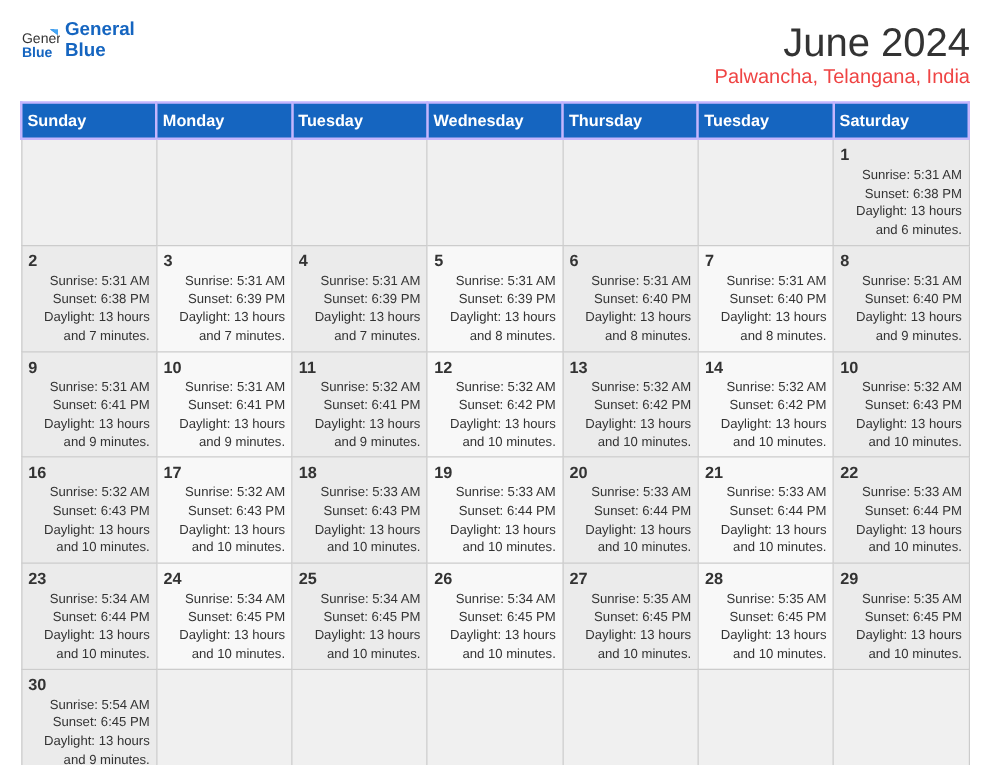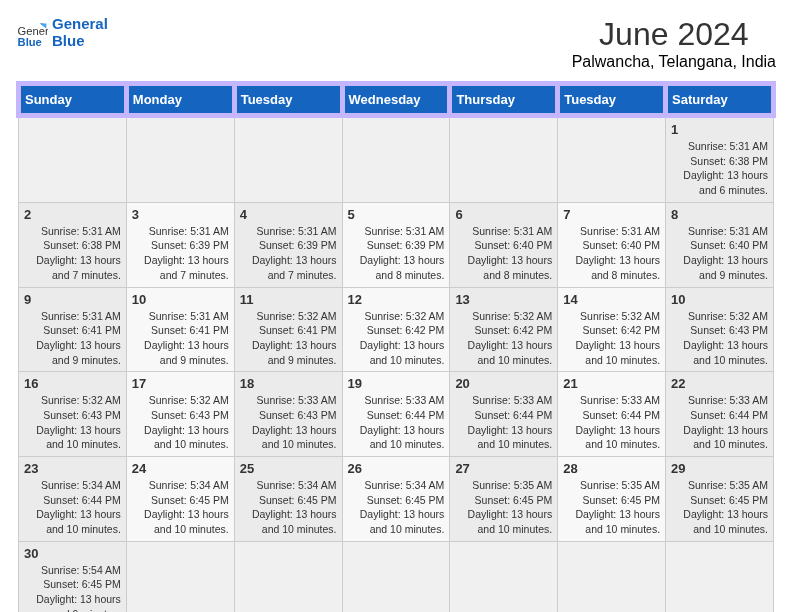--- a/index.html
+++ b/index.html
@@ -25,39 +25,38 @@
       width: 32px;
       height: 32px;
     }
     .title-block {
       text-align: right;
     }
     .month-title {
       font-size: 32px;
       color: #333;
       font-weight: normal;
-      text-align: center;
     }
     .location {
       font-size: 16px;
-      color: #000000;
+      color: #ef4444;
     }
     table {
       width: 100%;
       border-collapse: collapse;
     }
     thead tr {
       background: #1565c0;
       color: #fff;
     }
     thead th {
       padding: 6px 4px;
       font-size: 13px;
       text-align: left;
-      border: 5px solid #c4b5fd;
+      border: 2px solid #c4b5fd;
     }
     tbody tr {
       vertical-align: top;
     }
     tbody td {
       border: 1px solid #ccc;
       padding: 4px 5px;
       font-size: 10.5px;
       color: #333;
       width: calc(100% / 7);

